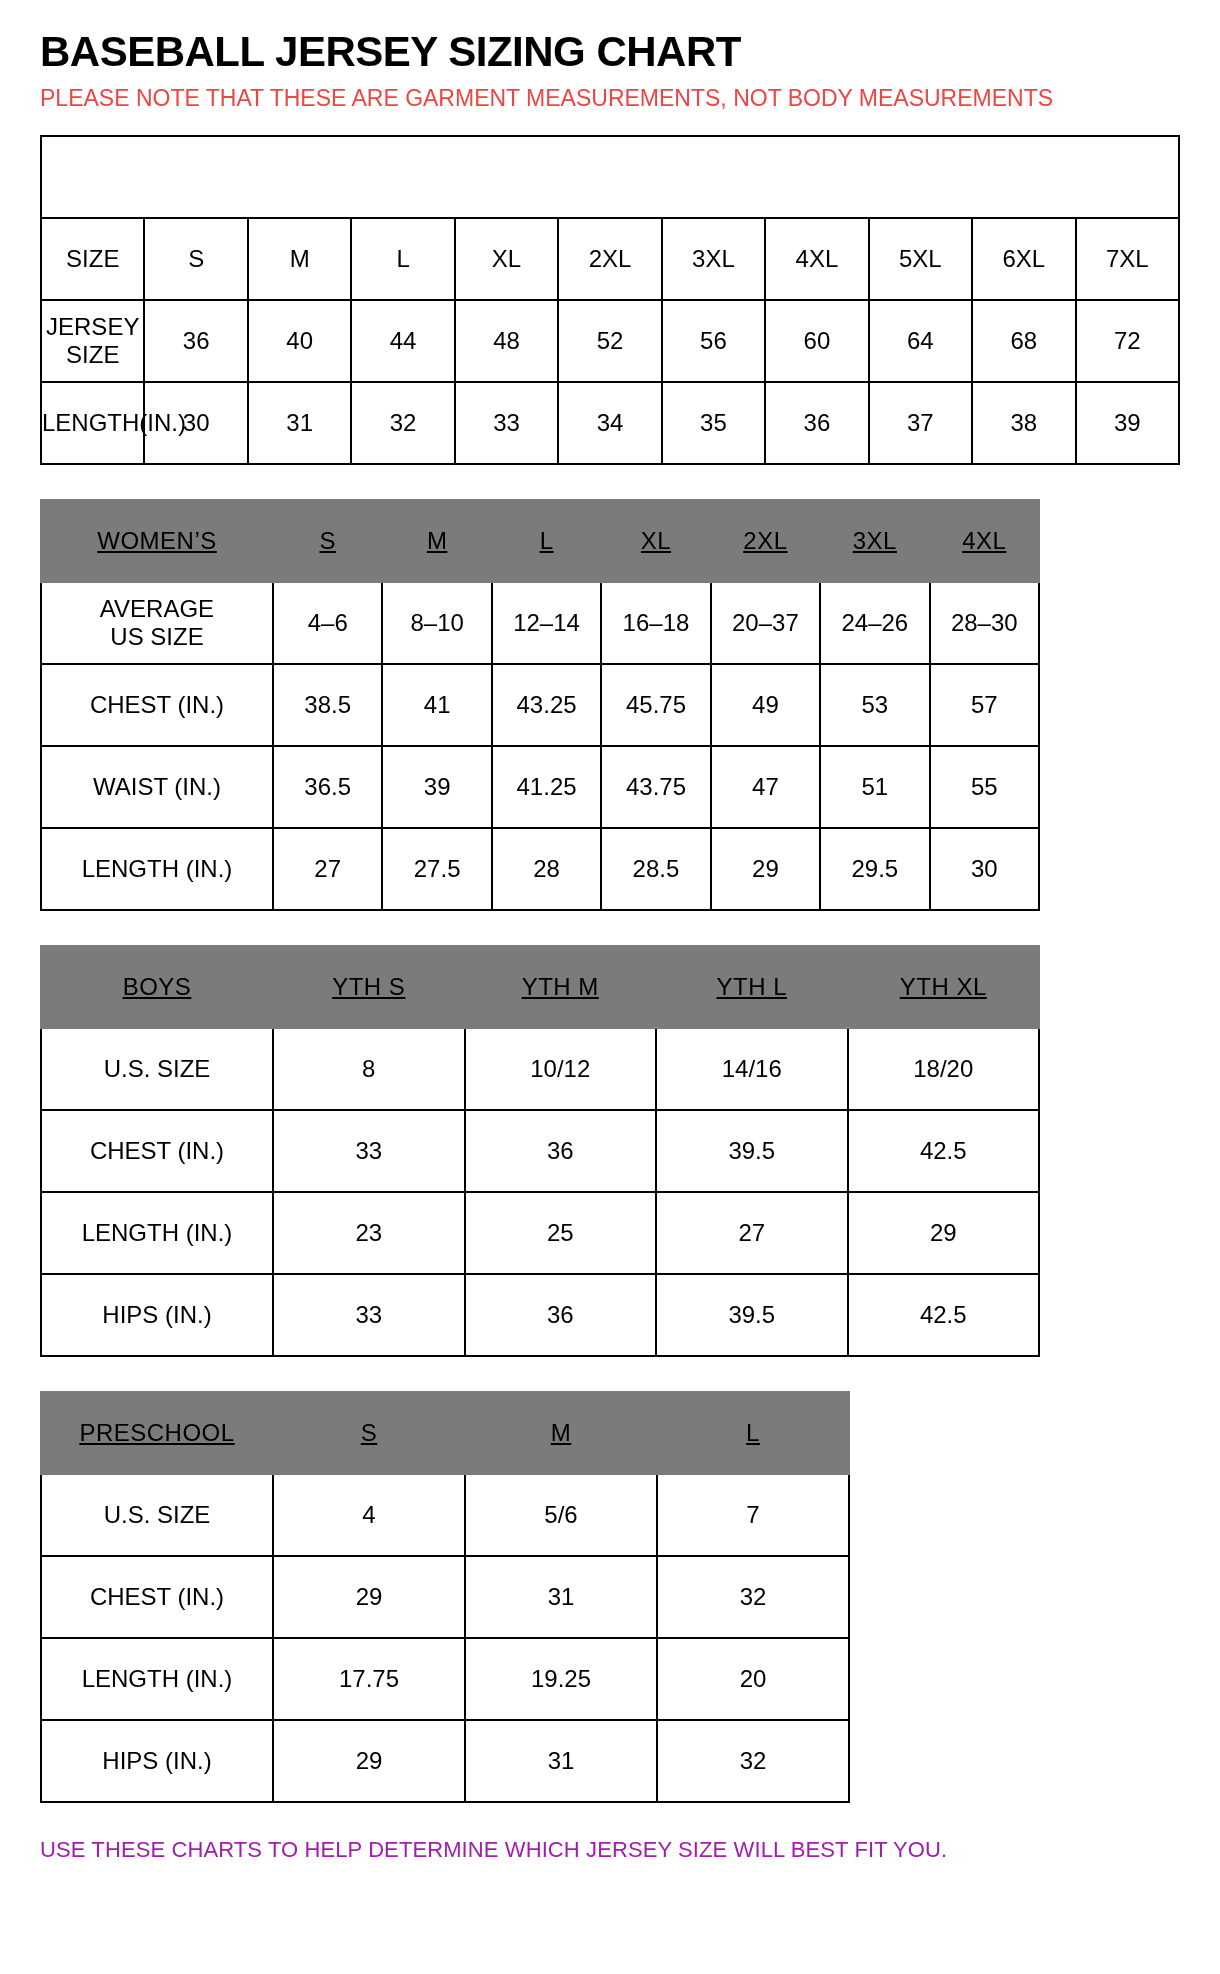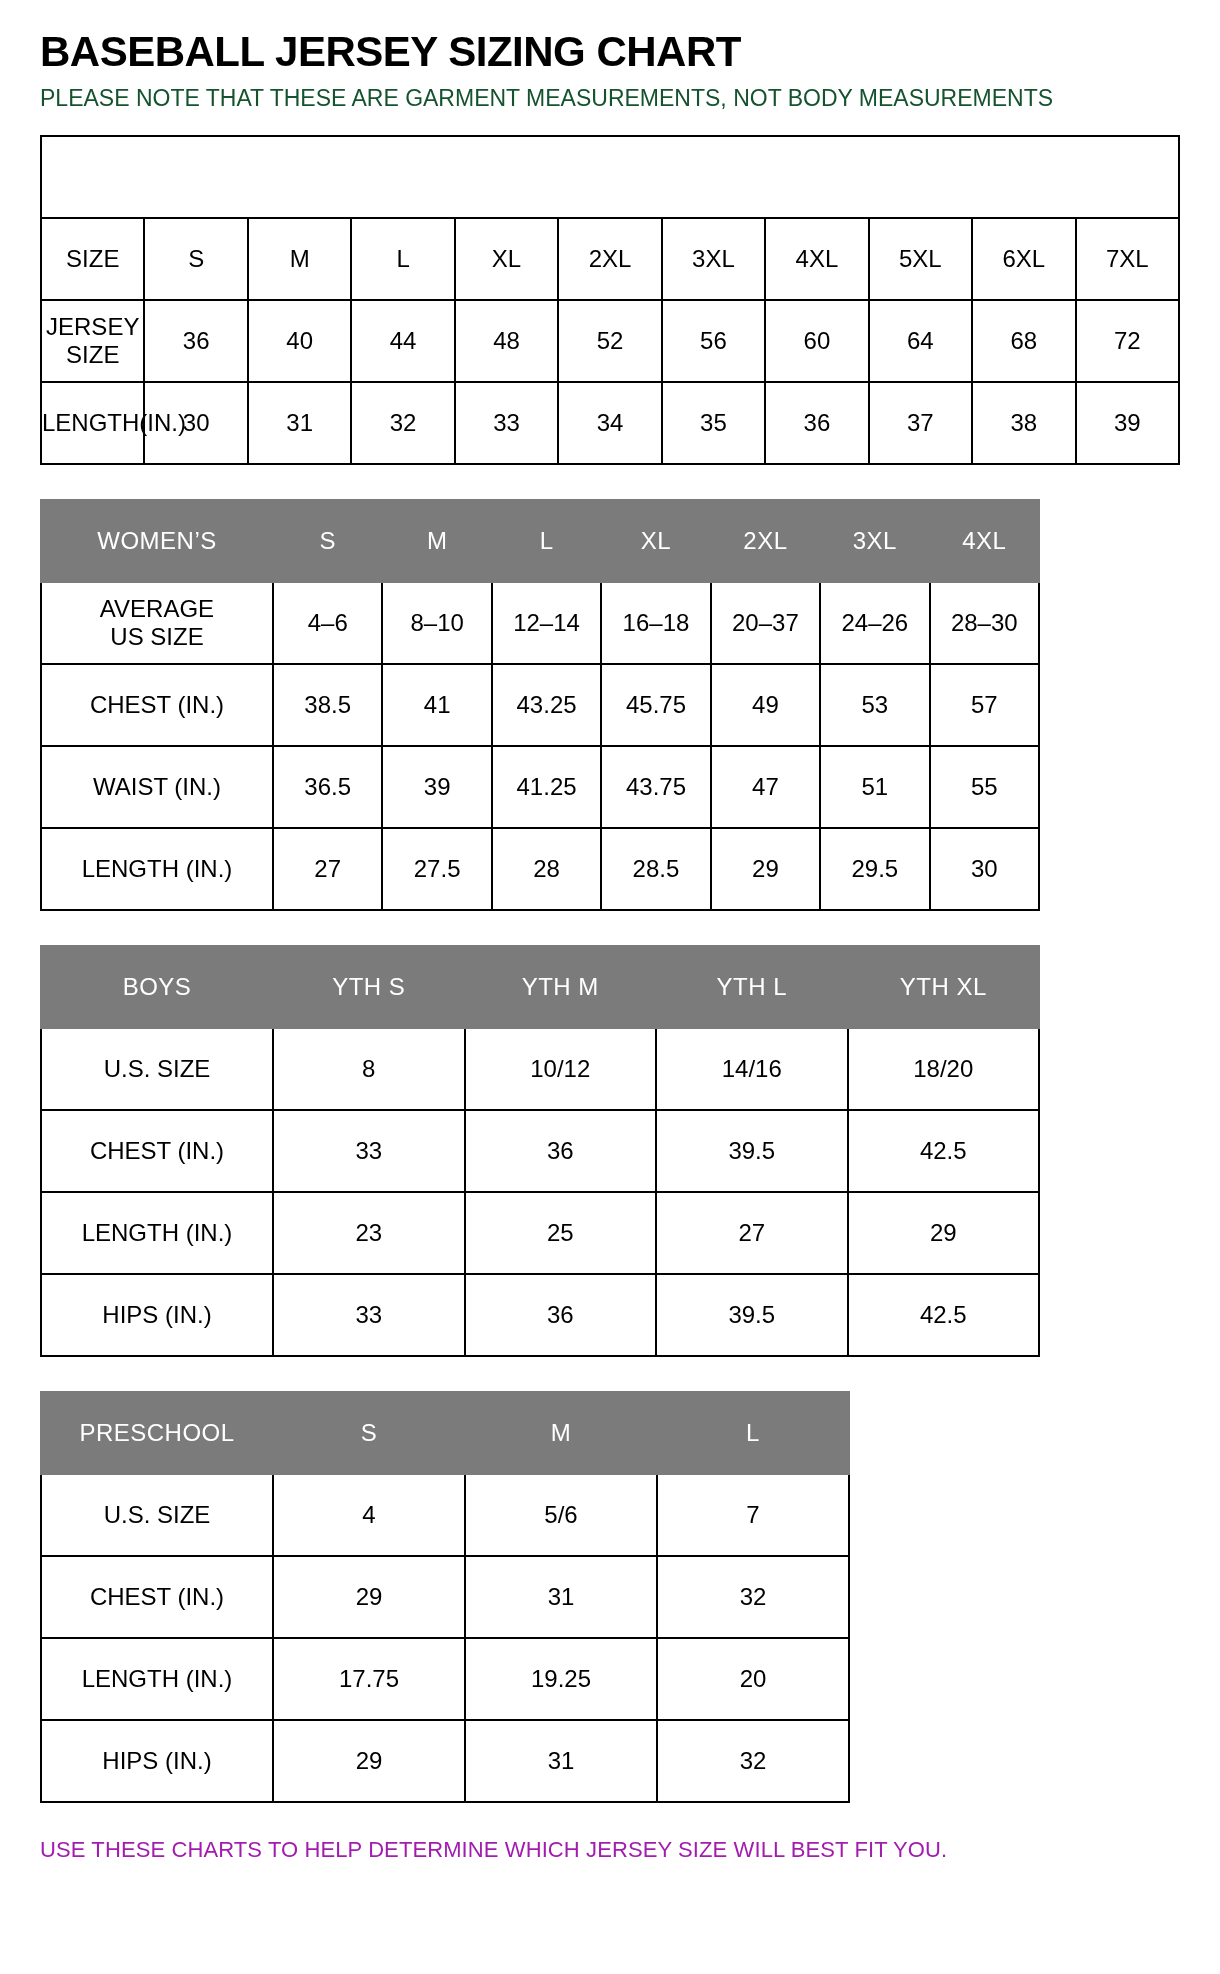--- a/index.html
+++ b/index.html
@@ -20,21 +20,21 @@
     padding: 24px 40px 0 40px;
   }
   h1.title {
     font-size: 42px;
     font-weight: bold;
     letter-spacing: -0.5px;
     margin: 6px 0 10px 0;
     line-height: 1.05;
   }
   .note {
-    color: #14532d;
+    color: #ef4444;
     font-size: 23px;
     line-height: 1.25;
     margin: 0 0 22px 0;
     max-width: 1120px;
   }
   table.sizing {
     border-collapse: collapse;
     table-layout: fixed;
     margin-bottom: 34px;
   }
@@ -51,24 +51,25 @@
   .banner td {
     background: #7b7b7b;
     color: #ffffff;
     border: 2px solid #7b7b7b;
     font-size: 30px;
     letter-spacing: 0.5px;
     height: 72px;
   }
   .hdr-cell {
     background: #7b7b7b !important;
-    color: #ffffff;
+    color: #000000;
     border: 2px solid #7b7b7b !important;
     font-size: 27px;
     letter-spacing: 0.5px;
+    text-decoration: underline;
   }
   .rowlabel {
     font-size: 24px;
   }
   .two-line {
     line-height: 1.15;
   }
   
   table.men { width: 1140px; }
   table.men td.rowlabel { width: 230px; }

